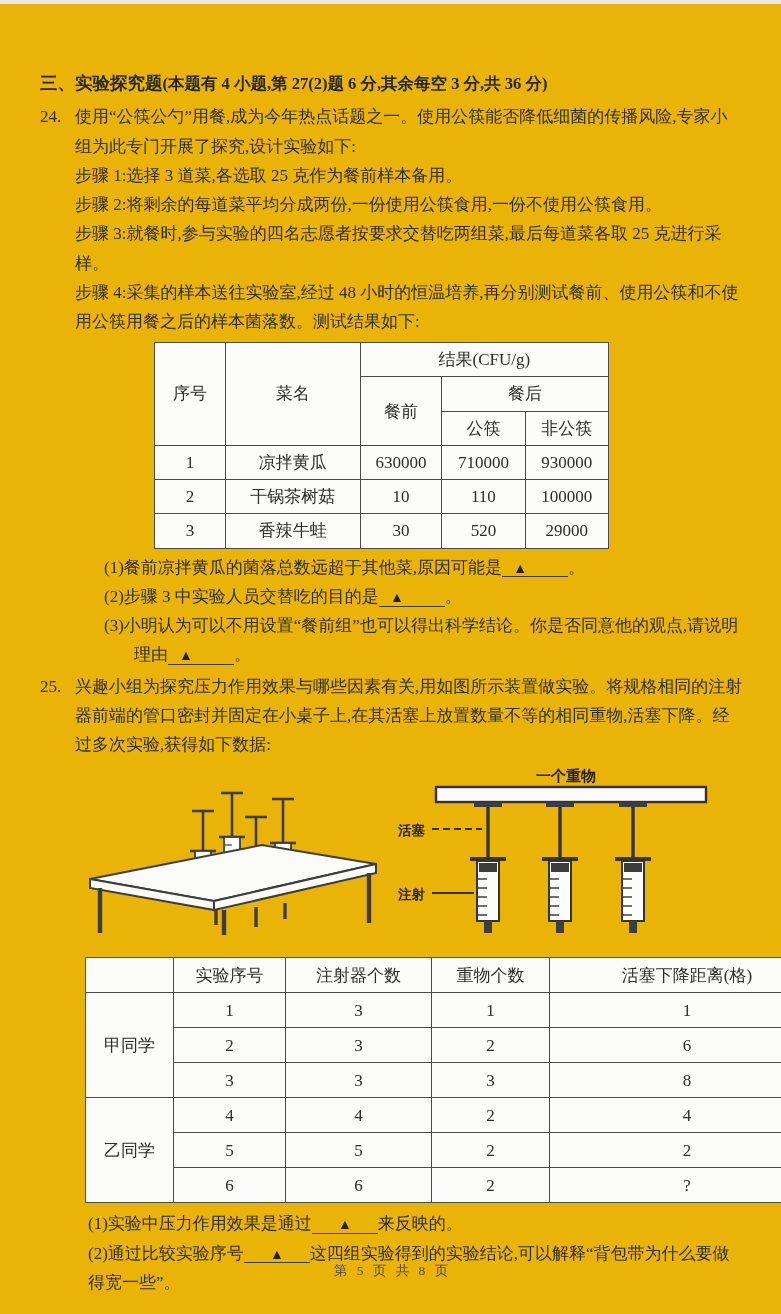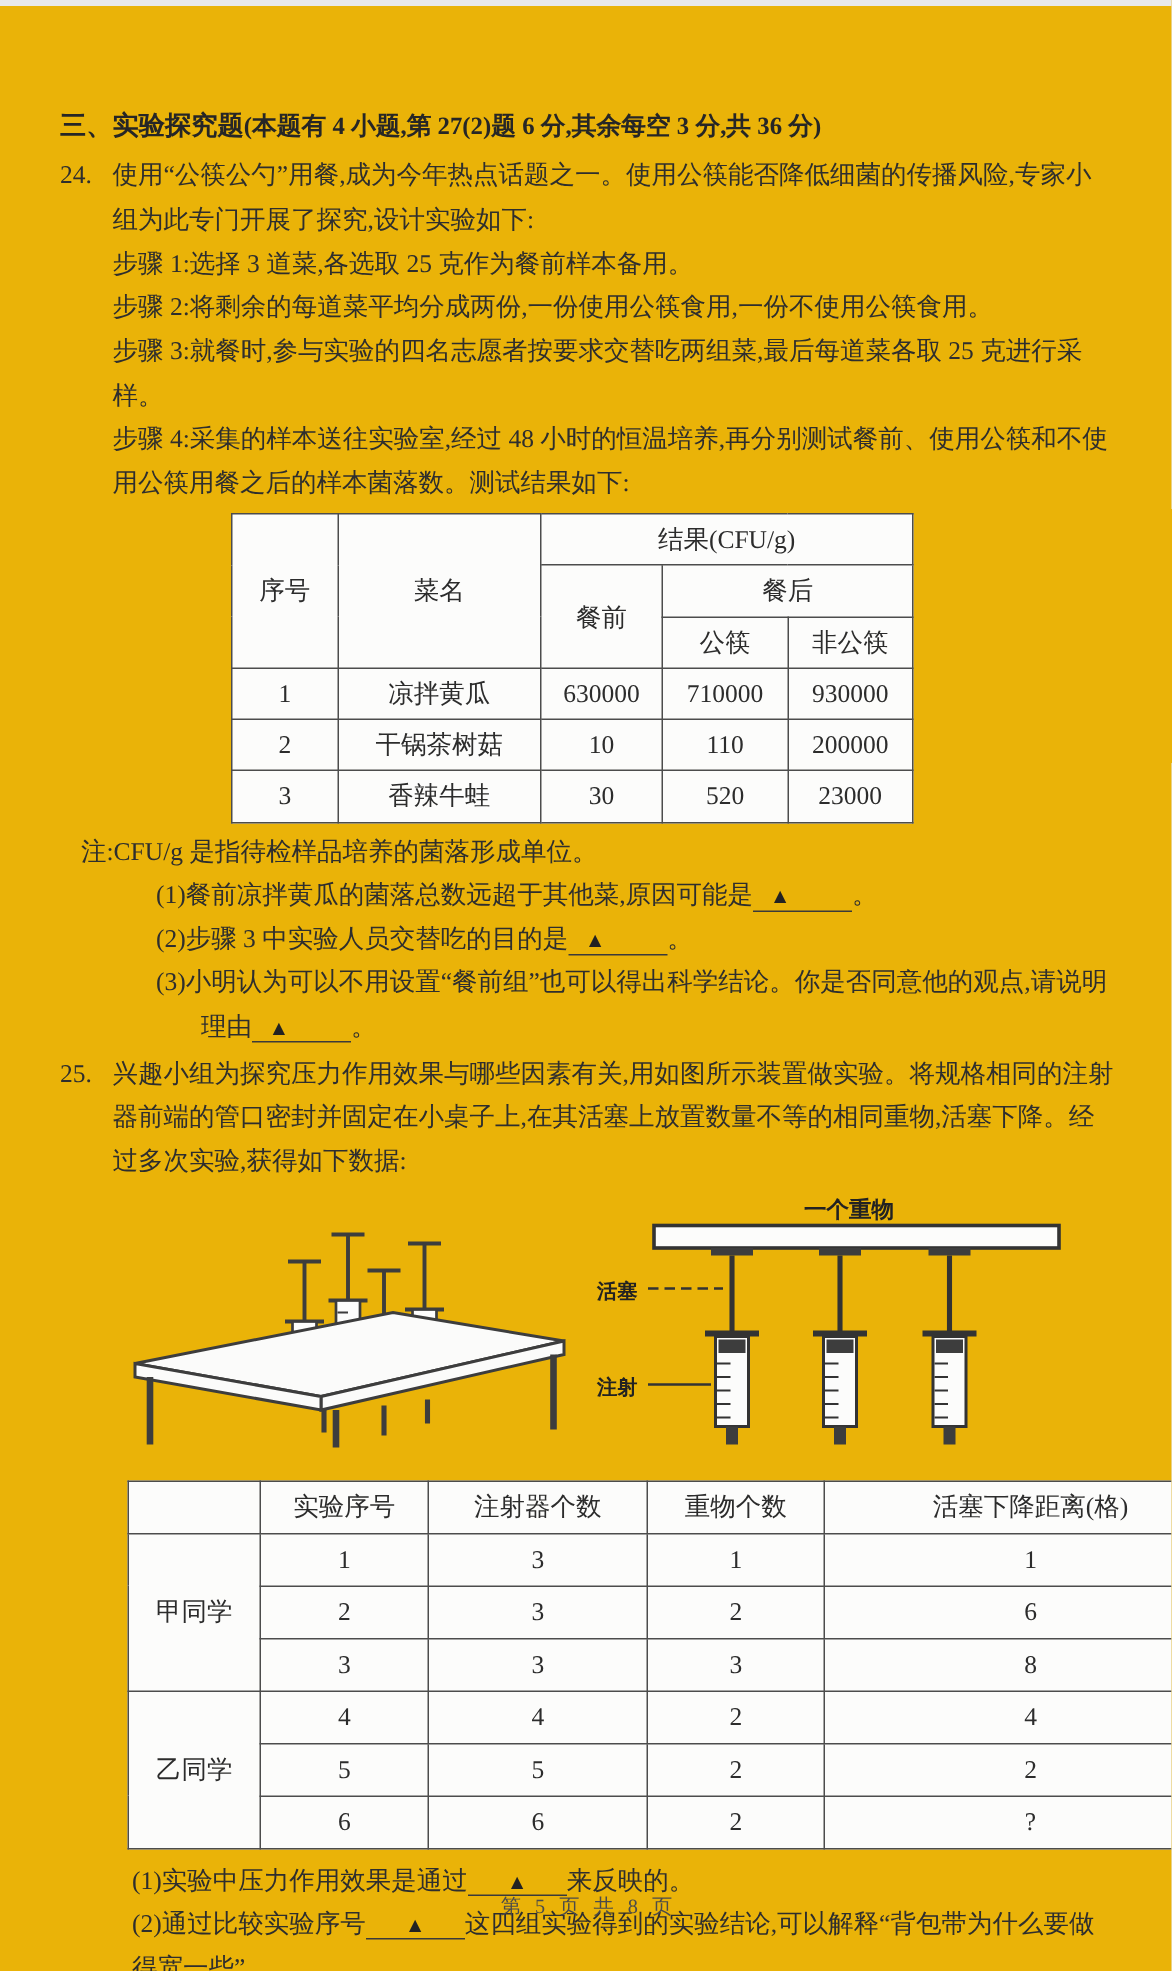--- a/index.html
+++ b/index.html
@@ -91,33 +91,32 @@
           <td>凉拌黄瓜</td>
           <td>630000</td>
           <td>710000</td>
           <td>930000</td>
         </tr>
         <tr class="dr">
           <td>2</td>
           <td>干锅茶树菇</td>
           <td>10</td>
           <td>110</td>
-          <td>200000</td>
+          <td>100000</td>
         </tr>
         <tr class="dr">
           <td>3</td>
           <td>香辣牛蛙</td>
           <td>30</td>
           <td>520</td>
-          <td>23000</td>
+          <td>29000</td>
         </tr>
       </tbody>
         </table>
 
-      <div class="note-line">注:CFU/g 是指待检样品培养的菌落形成单位。</div>
 
       <div class="subq">
         <span>(1)餐前凉拌黄瓜的菌落总数远超于其他菜,原因可能是</span><span class="blank">▲</span><span>。</span>
       </div>
       <div class="subq">
         <span>(2)步骤 3 中实验人员交替吃的目的是</span><span class="blank">▲</span><span>。</span>
       </div>
       <div class="subq">
         <span>(3)小明认为可以不用设置“餐前组”也可以得出科学结论。你是否同意他的观点,请说明理由</span><span class="blank">▲</span><span>。</span>
       </div>

